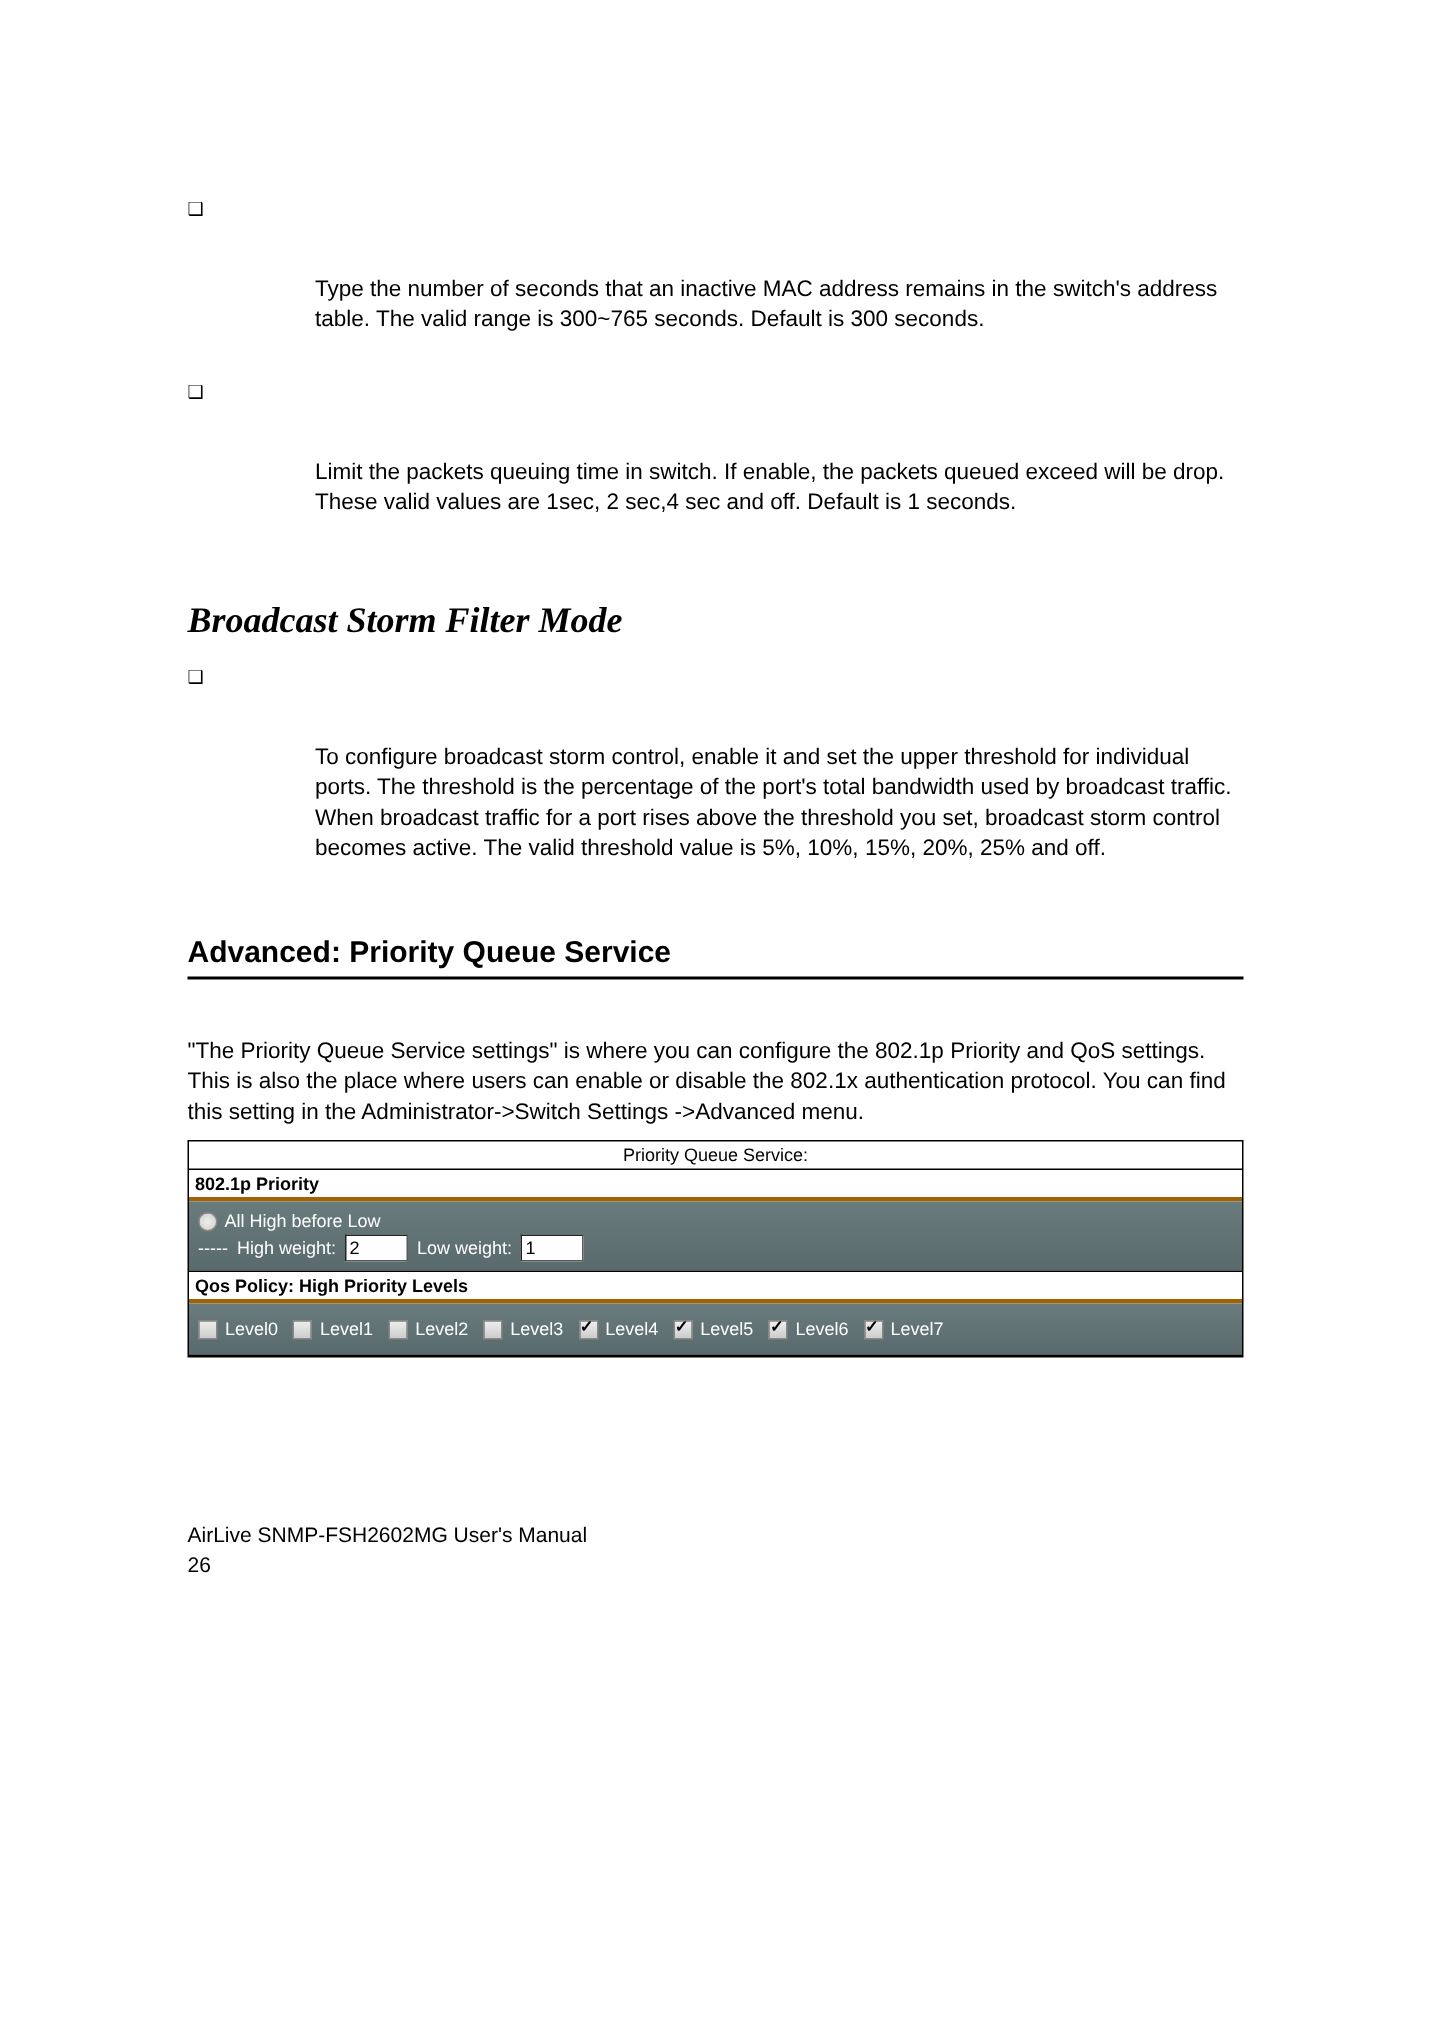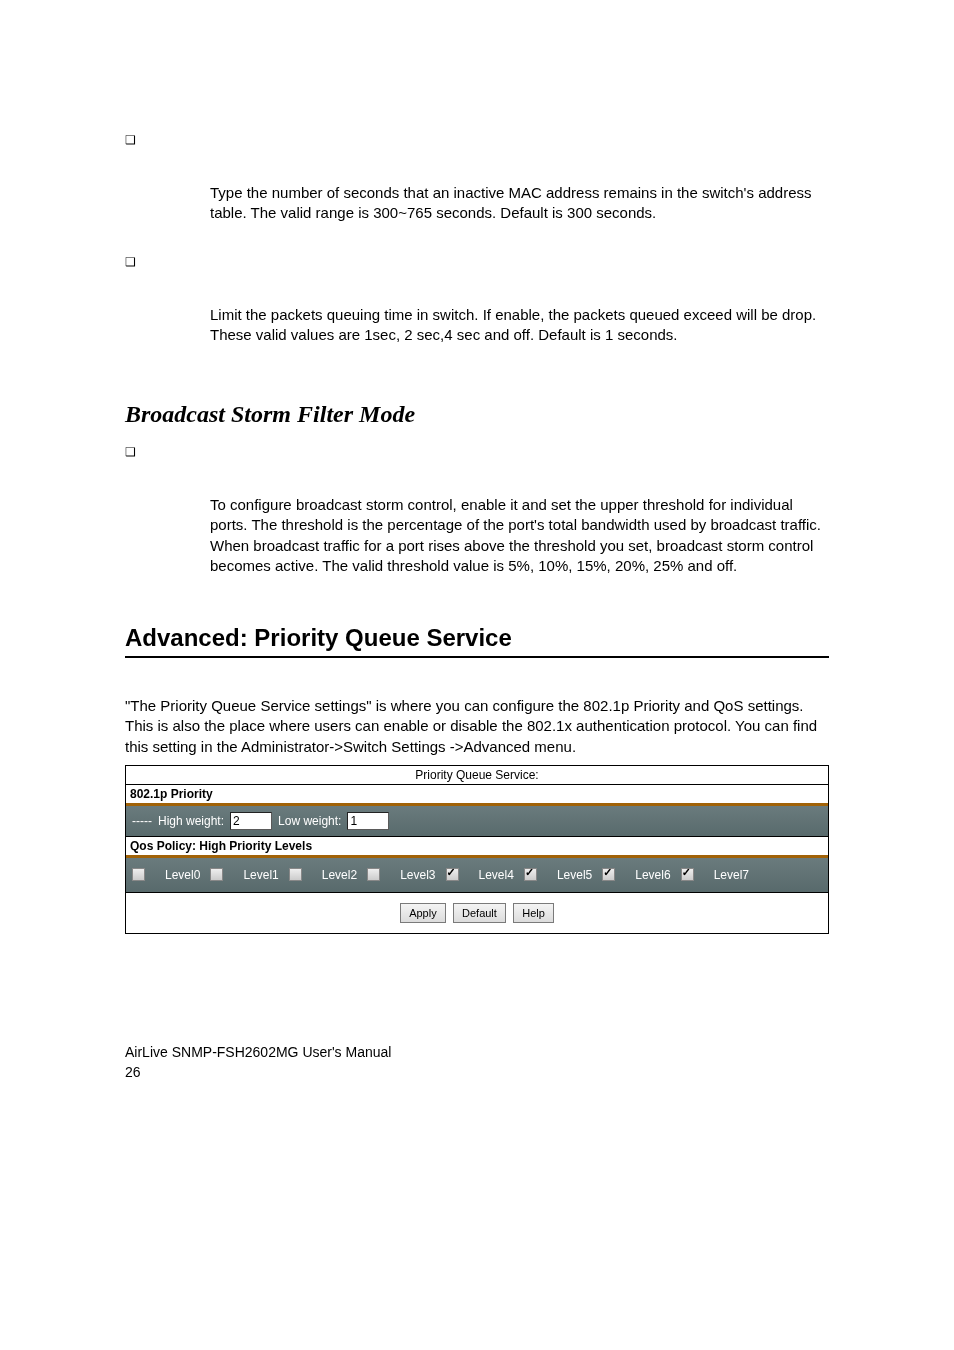--- a/index.html
+++ b/index.html
@@ -23,21 +23,21 @@
     line-height: 1.35;
   }
   .section-heading {
     font-family: "Times New Roman", Times, serif;
     font-style: italic;
     font-weight: bold;
     font-size: 24px;
     margin-top: 56px;
   }
   .section-heading2 {
-    font-size: 24px;
+    font-size: 20px;
     font-weight: bold;
     margin-top: 48px;
     padding-bottom: 4px;
     border-bottom: 2px solid #000;
   }
   .intro {
     margin-top: 38px;
     line-height: 1.35;
   }
 
@@ -129,21 +129,21 @@
     margin: 0 2px;
     font-family: Tahoma, sans-serif;
   }
   .footer {
     margin-top: 110px;
     font-size: 14px;
   }
   .page-num { font-size: 14px; margin-top: 4px; }
 
   .lvls { display:flex; gap:10px; flex-wrap:wrap; }
-  .lvl { display:inline-flex; align-items:center; gap:18px; white-space:nowrap; }
+  .lvl { display:inline-flex; align-items:center; gap:3px; white-space:nowrap; }
 </style>
 </head>
 <body>
 
 <div class="page">
 
   <div class="bullet-block">
     <span class="bullet">❑</span>
     <div class="body-text">Type the number of seconds that an inactive MAC address remains in the switch's address table. The valid range is 300~765 seconds. Default is 300 seconds.</div>
   </div>
@@ -161,20 +161,24 @@
   </div>
 
   <div class="section-heading2">Advanced: Priority Queue Service</div>
 
   <div class="intro">"The Priority Queue Service settings" is where you can configure the 802.1p Priority and QoS settings.  This is also the place where users can enable or disable the 802.1x authentication protocol.  You can find this setting in the Administrator-&gt;Switch Settings -&gt;Advanced menu.</div>
 
   <div class="panel">
     <div class="panel-title">Priority Queue Service:</div>
     <div class="panel-subtitle">802.1p Priority</div>
     <div class="panel-body">
+      <div class="row">
+        <span class="radio"></span>
+        <span>All High before Low</span>
+      </div>
       <div class="row wr-row">
         <span>-----</span>
         <span>High weight:</span>
         <input class="weight-input" value="2" style="">
         <span>Low weight:</span>
         <input class="weight-input" value="1" style="">
       </div>
     </div>
     <div class="panel-subtitle">Qos Policy: High Priority Levels</div>
     <div class="darkrow">
@@ -206,22 +210,17 @@
           <span class="lvl">
             <span class="checkbox checked"></span>
             <span>Level6</span>
           </span>
           <span class="lvl">
             <span class="checkbox checked"></span>
             <span>Level7</span>
           </span>
         </div>
     </div>
-    <div class="panel-footer">
-      <span class="btn">Apply</span>
-      <span class="btn">Default</span>
-      <span class="btn">Help</span>
-    </div>
   </div>
 
   <div class="footer">AirLive SNMP-FSH2602MG User's Manual</div>
   <div class="page-num">26</div>
 </div>
 
 </body></html>

